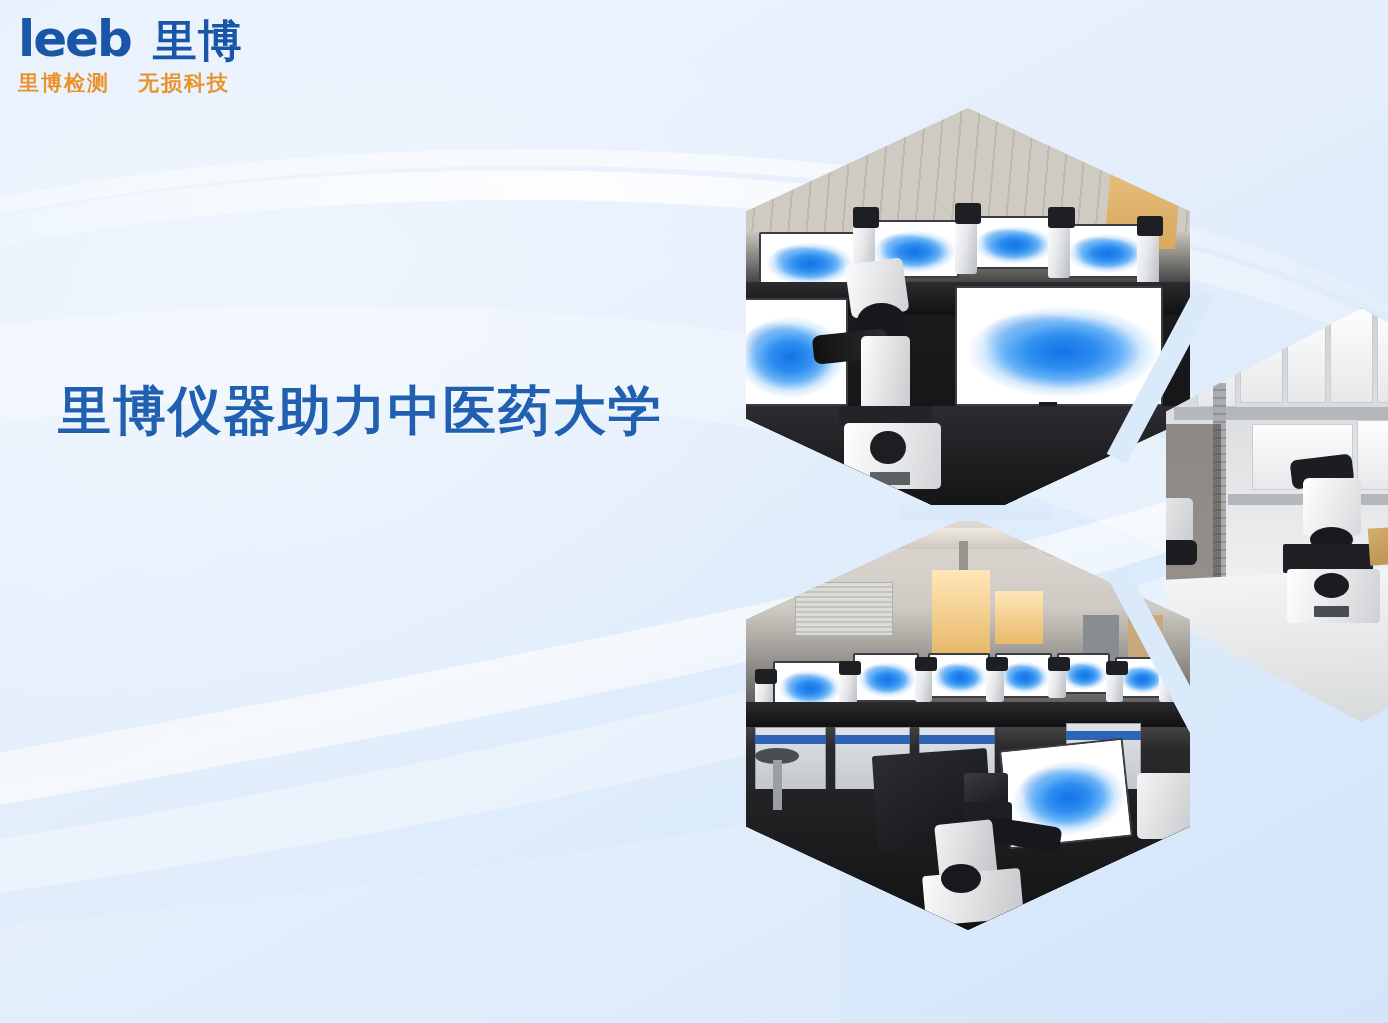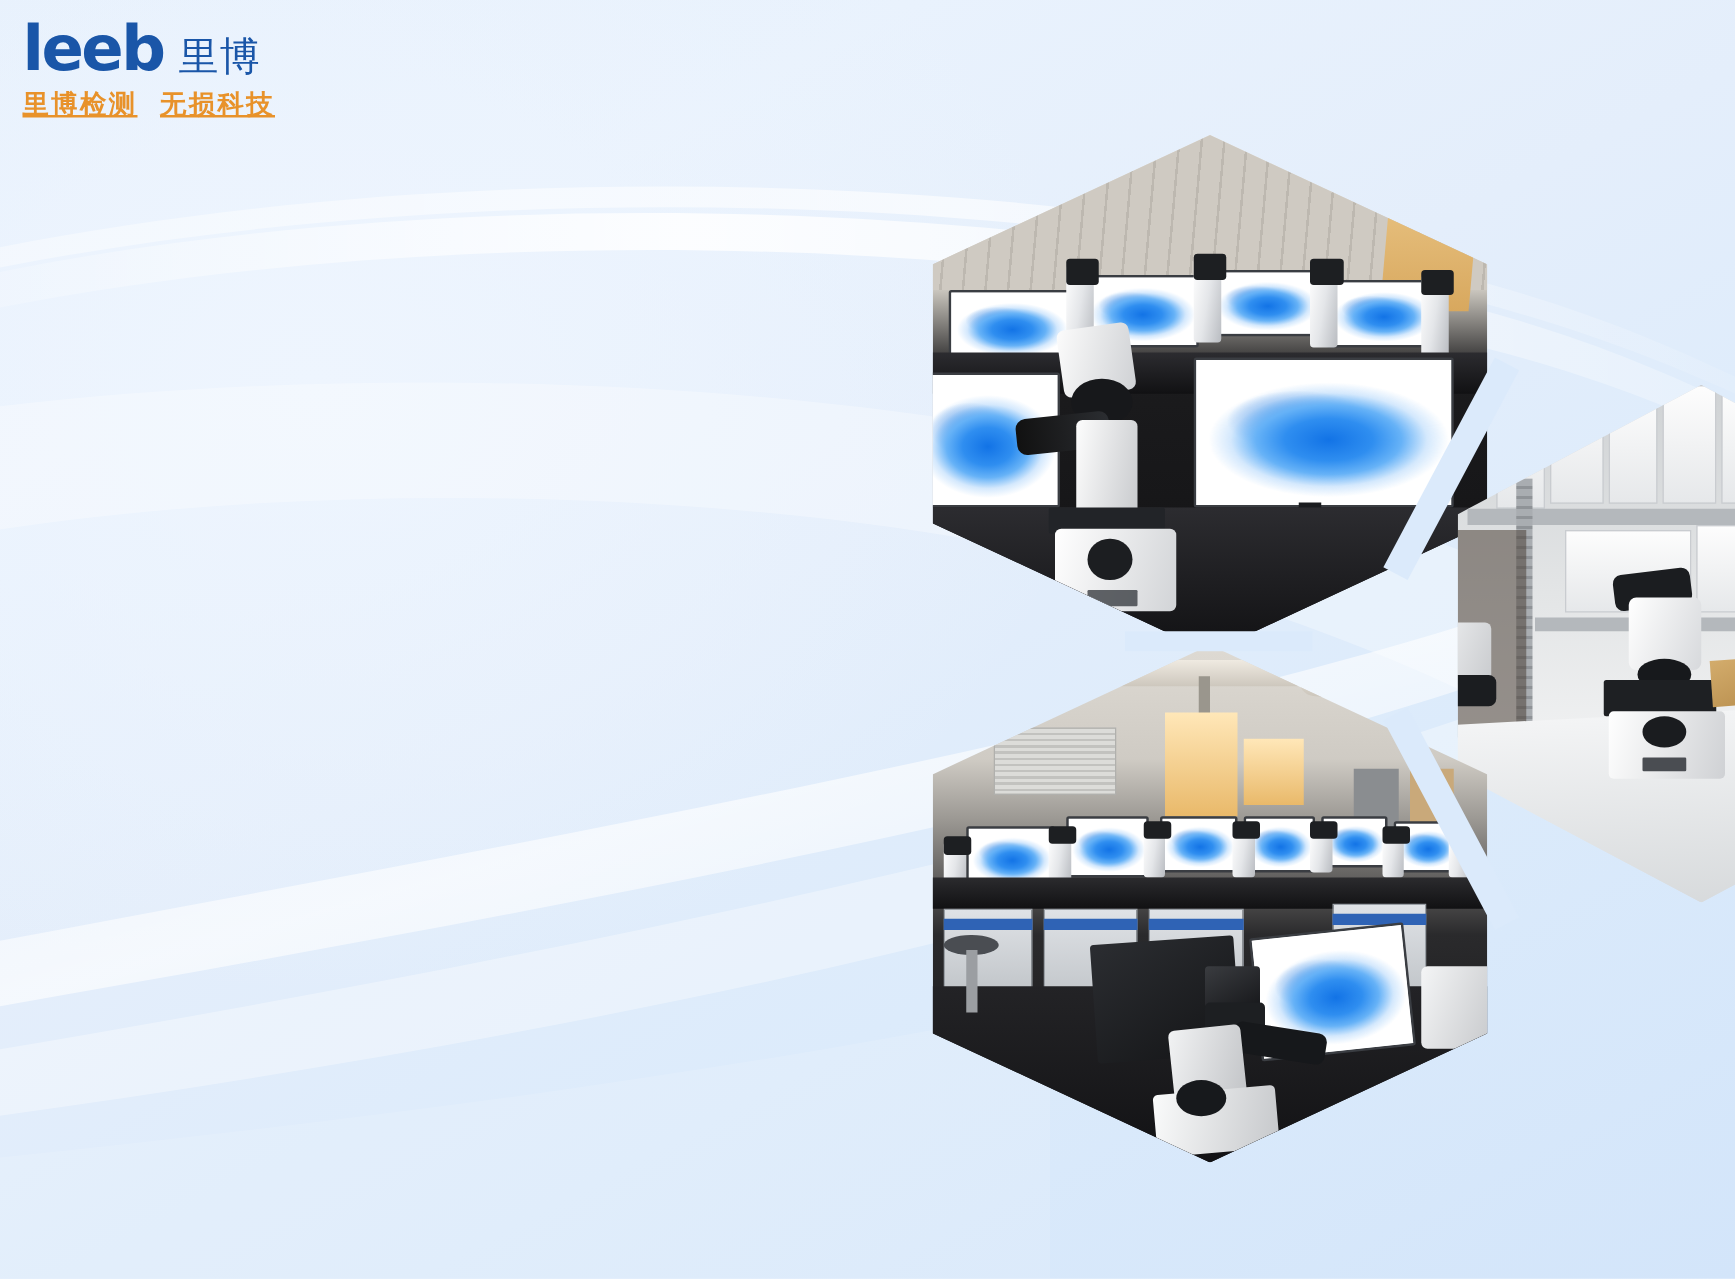--- a/index.html
+++ b/index.html
@@ -20,29 +20,29 @@
 
   
   .waves { position:absolute; inset:0; pointer-events:none; }
   .waves svg { width:100%; height:100%; display:block; }
 
   
   .logo { position:absolute; left:18px; top:14px; width:300px; }
   .logo-main {
     font-size:50px; font-weight:bold; color:#1a56a8;
     letter-spacing:-1px; line-height:1.0;
-    display:flex; align-items:baseline; gap:12px;
+    display:flex; align-items:baseline; gap:22px;
     font-family:"DejaVu Sans", sans-serif;
   }
   .logo-latin { letter-spacing:-2px; font-style:normal; }
-  .logo-cjk { font-size:32px; font-weight:normal; letter-spacing:1px; }
+  .logo-cjk { font-size:44px; font-weight:bold; letter-spacing:1px; }
   .logo-sub {
     margin-top:5px; font-size:21px; font-weight:bold;
     color:#e8922a; letter-spacing:2px;
-    display:flex; gap:18px;text-decoration:underline;
+    display:flex; gap:28px;
   }
 
   
   .headline {
     position:absolute; left:58px; top:368px; width:700px;
     color:#2160b0;
     font-weight:bold;
     font-size:53px;
     line-height:86px;
     letter-spacing:2px;
@@ -189,20 +189,21 @@
       <span class="logo-latin">leeb</span>
       <span class="logo-cjk">里博</span>
     </div>
     <div class="logo-sub">
       <span>里博检测</span>
       <span>无损科技</span>
     </div>
   </div>
 
   <div class="headline">
+    <div>里博仪器助力中医药大学</div>
   </div>
 
   <div class="hex" id="hex-top">
     <div class="hex-inner lab-a">
       <div class="ceiling-panel"></div>
       <div class="win-right"></div>
 
       <div class="mon" style="left:3%;top:30%;width:22%;height:14%;"></div>
       <div class="mon" style="left:27%;top:27%;width:21%;height:14%;"></div>
       <div class="mon" style="left:50%;top:26%;width:20%;height:13%;"></div>

